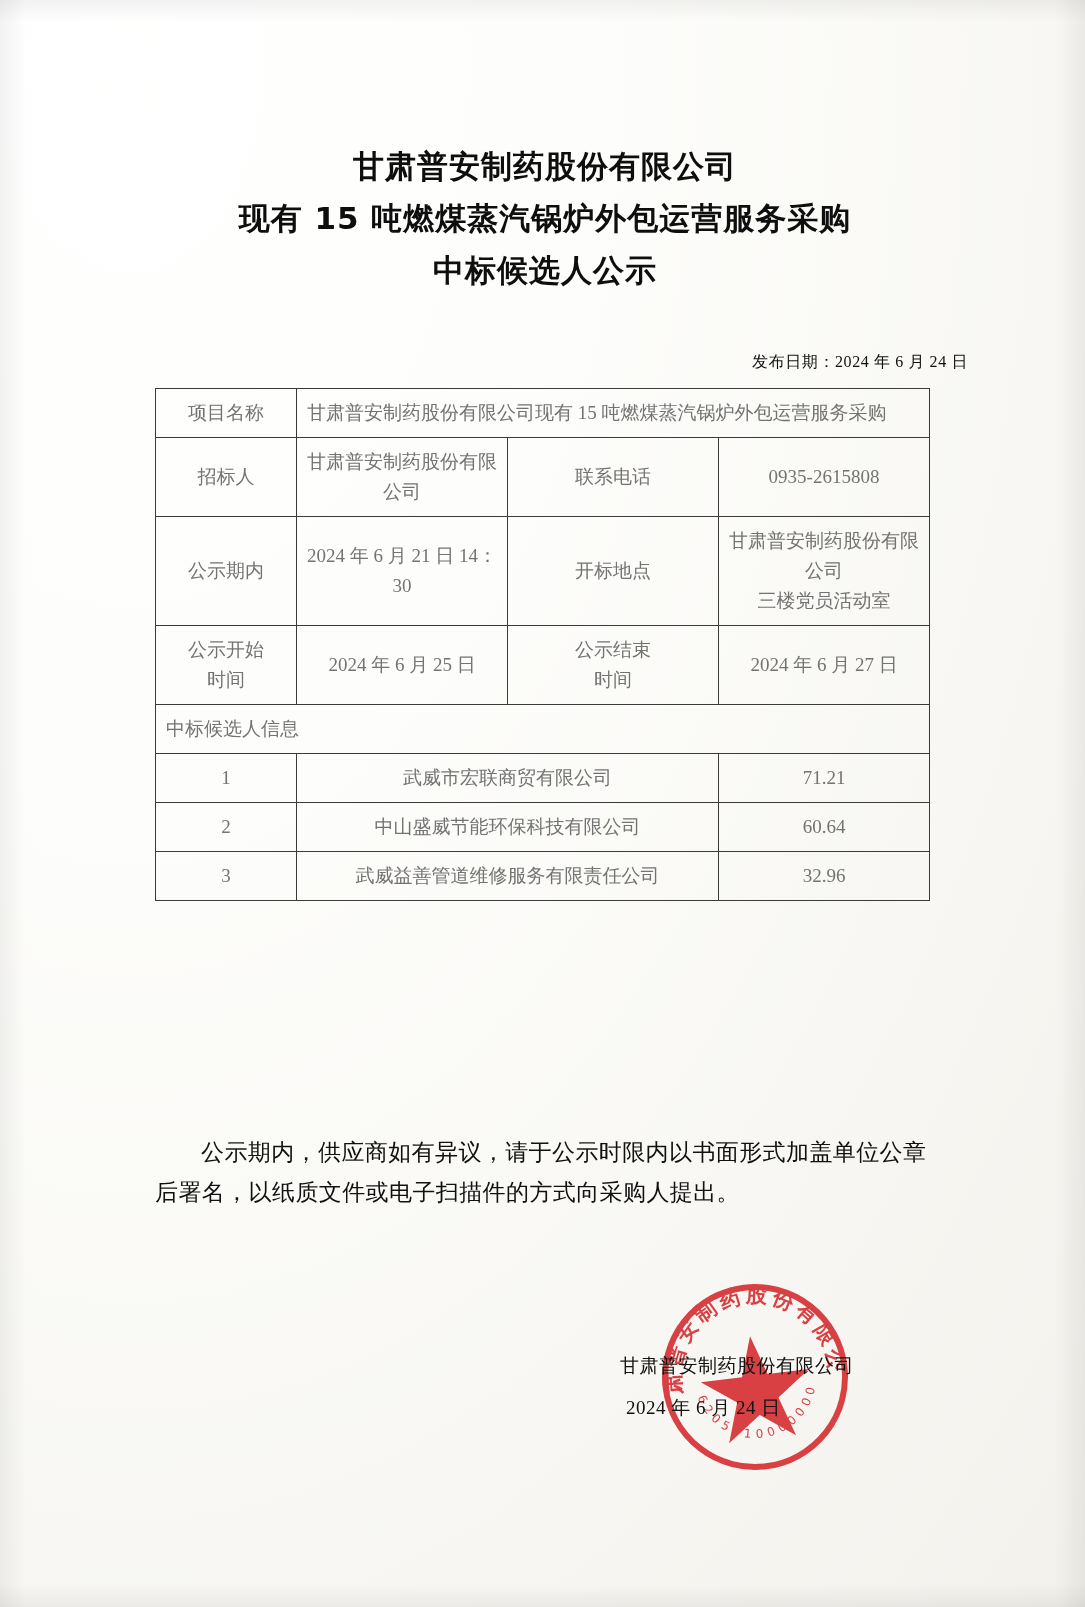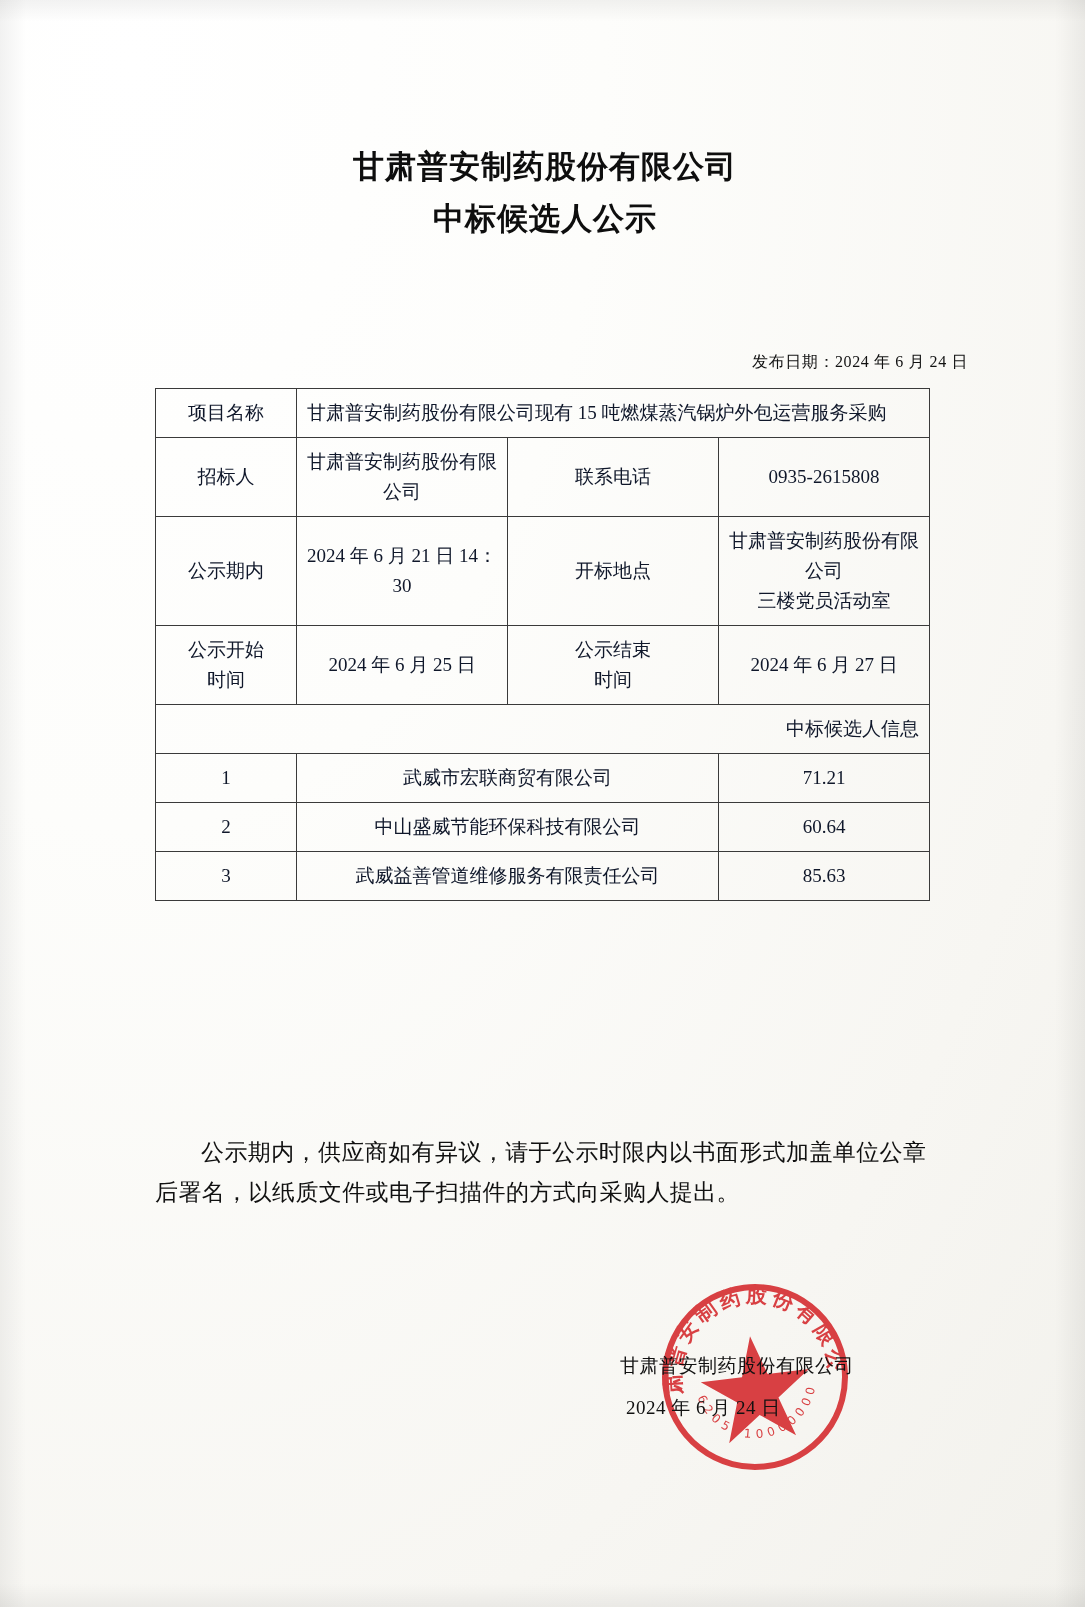--- a/index.html
+++ b/index.html
@@ -82,28 +82,28 @@
     border-collapse: collapse;
     width: 100%;
     table-layout: fixed;
   }
   table.main td {
     border: 1.4px solid #3a3a3a;
     font-size: 19px;
     line-height: 30px;
     padding: 9px 10px;
     vertical-align: middle;
-    color: #0f172a;
+    color: #737373;
     font-family: Liberation Serif, serif;
   }
   .c-label { text-align: center; width: 120px; }
   .c-center { text-align: center; }
   .c-left { text-align: left; margin-left: 48px; }
   .section-head {
-    text-align: right;
+    text-align: left;
     font-size: 20px;
     padding: 14px 10px;
   }
   .w-rank { width: 96px; }
   .w-score { width: 260px; }
 
   
   .para {
     position: absolute;
     left: 155px;
@@ -143,20 +143,21 @@
 </style>
 </head>
 <body>
 
 <div class="page"></div>
 
 <div class="content">
 
   <div class="title-block">
     <div class="title-line">甘肃普安制药股份有限公司</div>
+    <div class="title-line">现有 15 吨燃煤蒸汽锅炉外包运营服务采购</div>
     <div class="title-line">中标候选人公示</div>
   </div>
 
   <div class="pub-date">发布日期：2024 年 6 月 24 日</div>
 
   <div class="tbl-wrap">
     <table class="main">
       <tbody>
         <tr>
           <td class="c-label">项目名称</td>
@@ -192,21 +193,21 @@
           <td class="c-center">71.21</td>
         </tr>
         <tr>
           <td class="c-center">2</td>
           <td class="c-center" colspan="2">中山盛威节能环保科技有限公司</td>
           <td class="c-center">60.64</td>
         </tr>
         <tr>
           <td class="c-center">3</td>
           <td class="c-center" colspan="2">武威益善管道维修服务有限责任公司</td>
-          <td class="c-center">85.63</td>
+          <td class="c-center">32.96</td>
         </tr>
       </tbody>
     </table>
   </div>
 
   <div class="para">公示期内，供应商如有异议，请于公示时限内以书面形式加盖单位公章后署名，以纸质文件或电子扫描件的方式向采购人提出。</div>
 
   <div class="seal">
     <svg width="210" height="210" viewBox="0 0 210 210" xmlns="http://www.w3.org/2000/svg">
       <defs>

